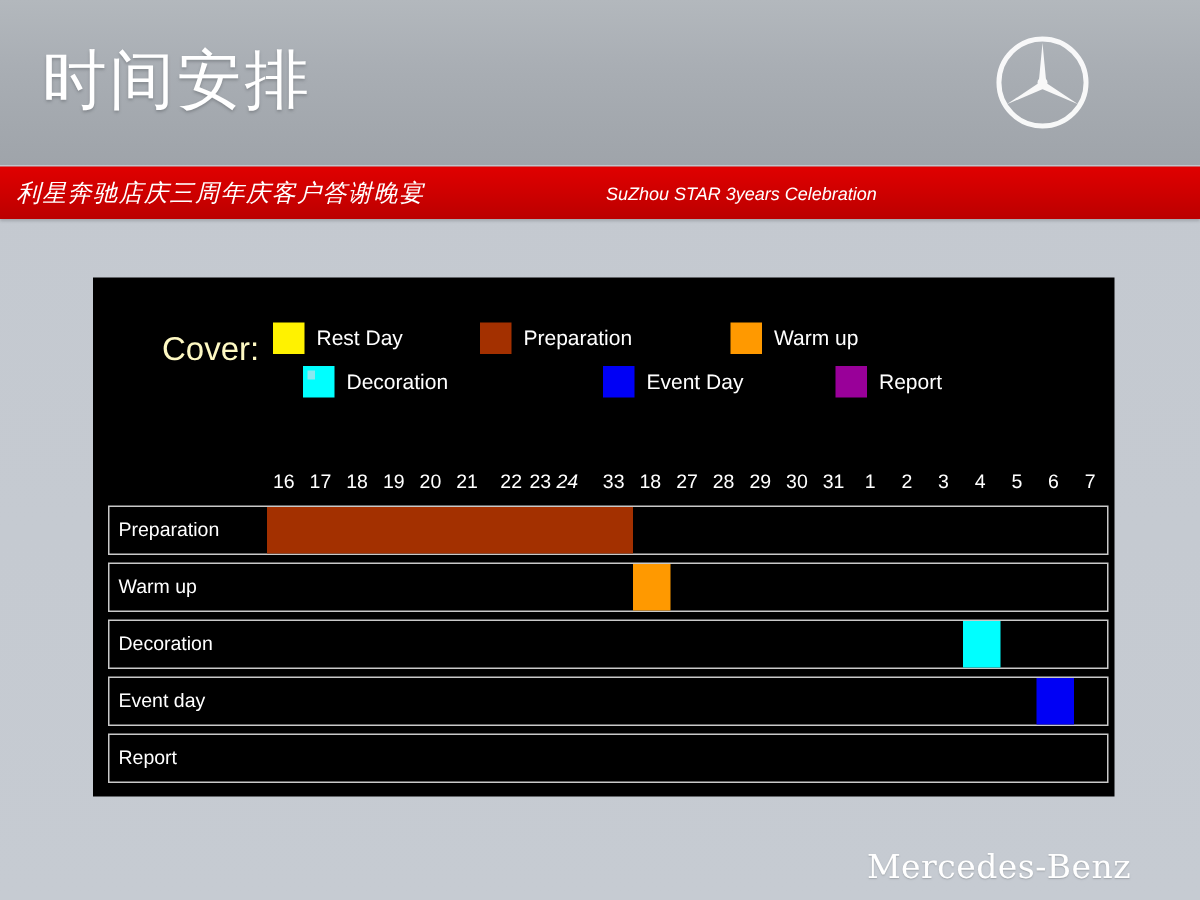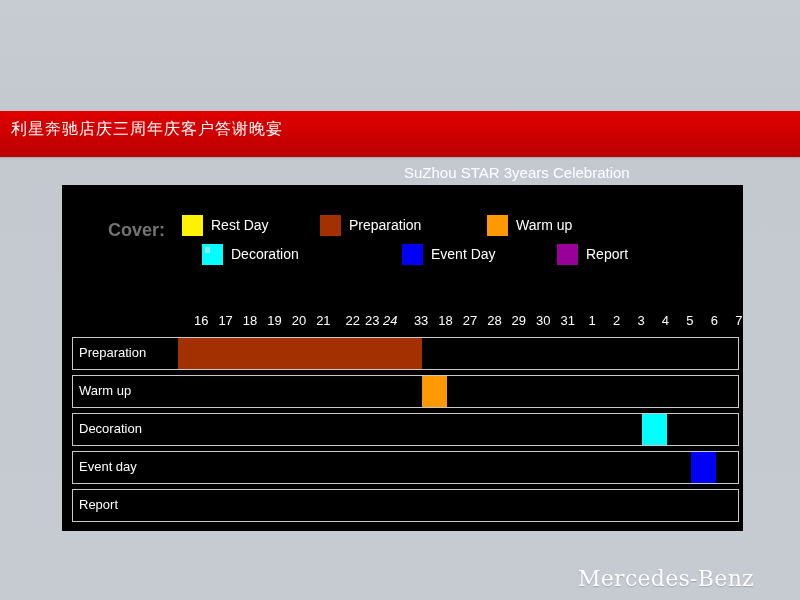--- a/index.html
+++ b/index.html
@@ -49,45 +49,45 @@
     height: 66px;
     opacity: 0.92;
   }
 
   
   .banner {
     position: absolute;
     left: 0;
     top: 111px;
     width: 800px;
-    height: 46px;
+    height: 35px;
     background: linear-gradient(180deg, #e00000 0%, #d00000 45%, #bb0000 100%);
     box-shadow: 0 1px 2px rgba(0,0,0,0.18);
+    font-style: italic;
   }
   .banner-cn {
     position: absolute;
     left: 11px;
     top: 6px;
     font-size: 16px;
     line-height: 24px;
     color: #ffffff;
     font-family: "DejaVu Serif", serif;
     letter-spacing: 1px;
     white-space: nowrap;
   }
   .banner-en {
     position: absolute;
     left: 404px;
     top: 6px;
-    font-size: 15px;
+    font-size: 12px;
     line-height: 24px;
     color: #ffffff;
     font-family: "Liberation Sans", sans-serif;
     white-space: nowrap;
-    margin-top: 44px;
   }
 
   
   .chart-box {
     position: absolute;
     left: 62px;
     top: 185px;
     width: 681px;
     height: 346px;
     background: #000000;
@@ -97,23 +97,23 @@
   .legend {
     position: absolute;
     left: 0; top: 0;
     width: 681px;
     height: 108px;
   }
   .legend-title {
     position: absolute;
     left: 46px;
     top: 35px;
-    font-size: 18px;
-    font-weight: bold;
-    color: #737373;
+    font-size: 22px;
+    font-weight: normal;
+    color: #fef9c3;
     font-family: "Liberation Sans", sans-serif;
   }
   .legend-item {
     position: absolute;
     height: 22px;
   }
   .legend-swatch {
     position: absolute;
     left: 0;
     top: 0;
@@ -146,21 +146,20 @@
     width: 681px;
     height: 24px;
   }
   .axis-tick {
     position: absolute;
     top: 0;
     font-size: 13px;
     color: #ffffff;
     text-align: center;
     font-family: "Liberation Sans", sans-serif;
-    margin-left: 12px;
   }
 
   
   .rows {
     position: absolute;
     left: 10px;
     top: 152px;
     width: 667px;
   }
   .row {
@@ -199,20 +198,32 @@
     letter-spacing: 0.3px;
     text-shadow: 0 1px 1px rgba(120,125,130,0.5);
     white-space: nowrap;
   }
 </style>
 </head>
 <body>
 
 <div class="slide">
 
+  <div class="header">
+    <div class="slide-title">时间安排</div>
+    <svg class="star-logo" viewBox="0 0 100 100" aria-hidden="true">
+      <circle cx="50" cy="50" r="44" fill="none" stroke="#ffffff" stroke-width="5"></circle>
+      <g fill="#ffffff">
+        <polygon points="50,10 54,52 46,52"></polygon>
+        <polygon points="14,72 50,48 54,55"></polygon>
+        <polygon points="86,72 50,48 46,55"></polygon>
+      </g>
+      <circle cx="50" cy="50" r="5" fill="#ffffff"></circle>
+    </svg>
+  </div>
 
   <div class="banner">
     <div class="banner-cn">利星奔驰店庆三周年庆客户答谢晚宴</div>
     <div class="banner-en">SuZhou STAR 3years Celebration</div>
   </div>
 
   <div class="chart-box">
 
     <div class="legend">
       <div class="legend-title">Cover:</div>

